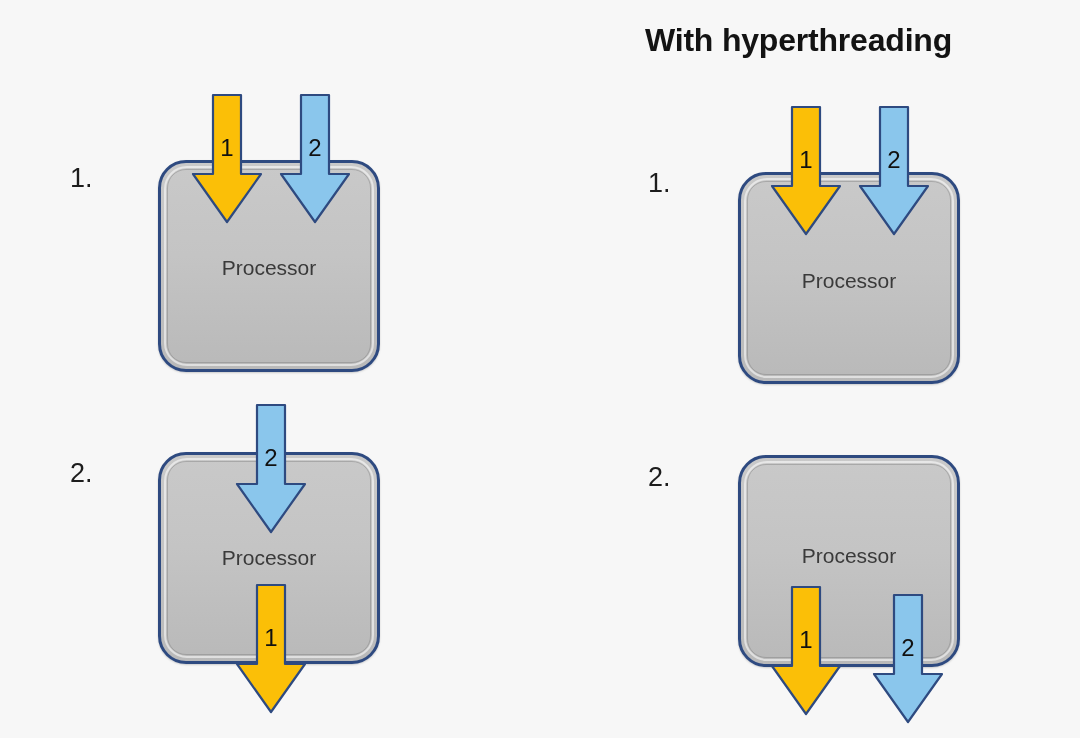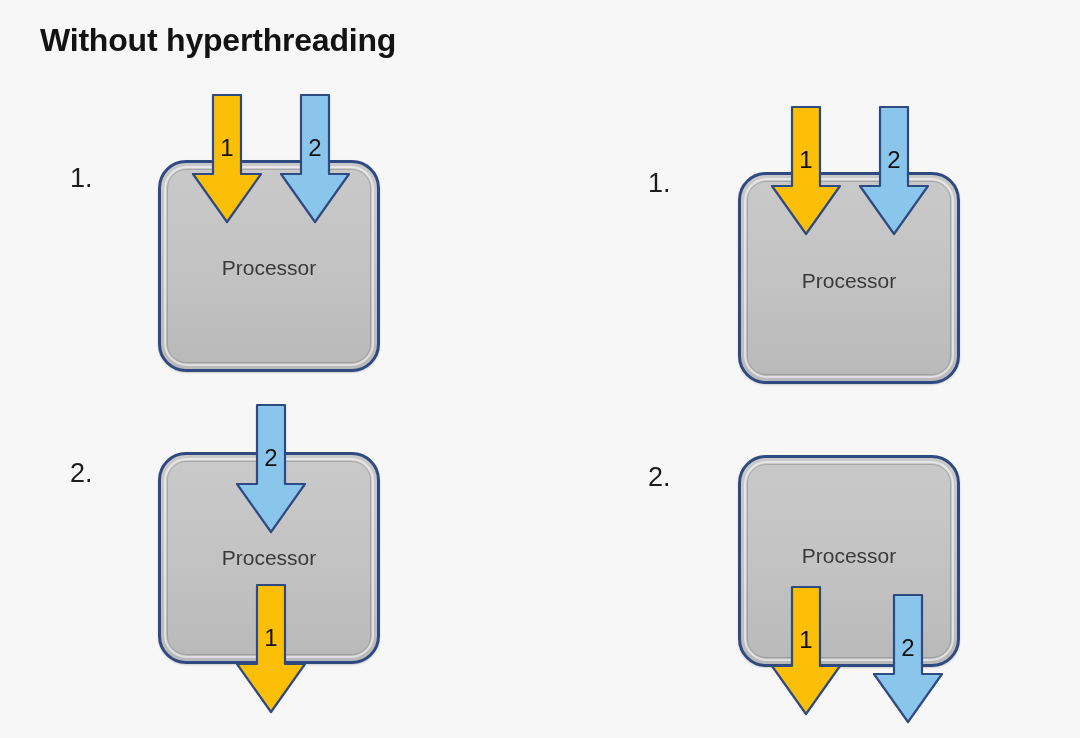--- a/index.html
+++ b/index.html
@@ -107,21 +107,21 @@
     color: #111111;
     font-family: "Liberation Sans", sans-serif;
     pointer-events: none;
   }
 </style>
 </head>
 <body>
 
 <div id="stage">
 
-  <div class="col-title" id="title-left">Without hyperthreading</div>
+  <div class="col-title" id="title-right">With hyperthreading</div>
 
   <div class="step-num" id="step-l1">1.</div>
   <div class="step-num" id="step-l2">2.</div>
   <div class="step-num" id="step-r1">1.</div>
   <div class="step-num" id="step-r2">2.</div>
 
   <div class="proc" id="proc-l1">
     <div class="bevel"></div>
     <div class="bevel2"></div>
     <div class="proc-label">Processor</div>

